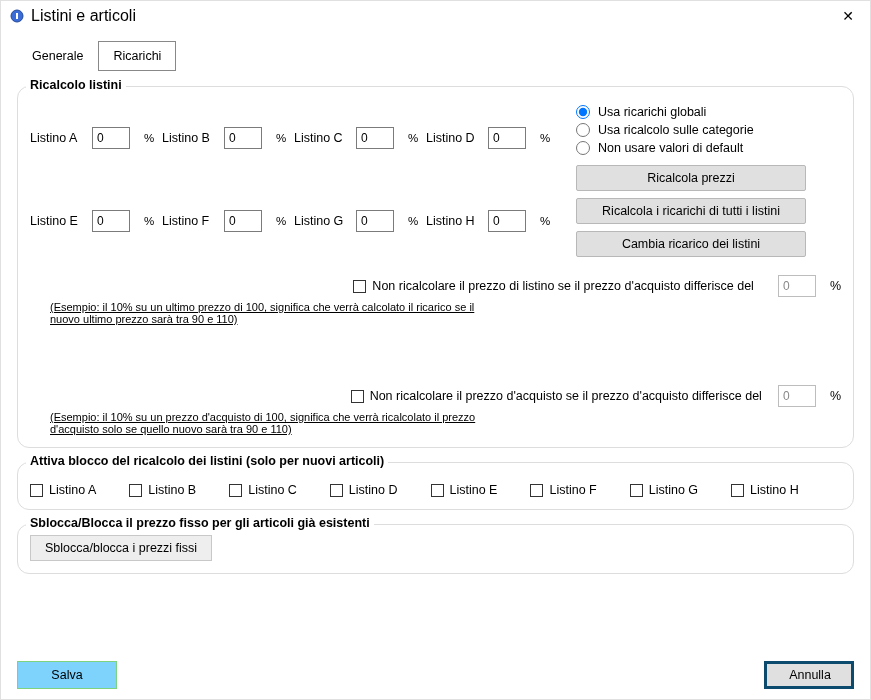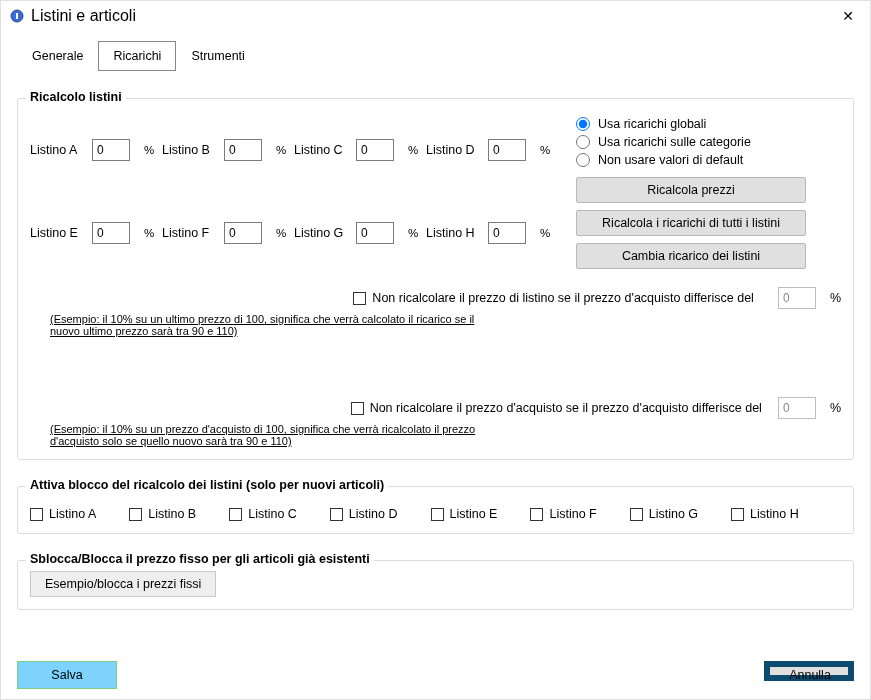--- a/index.html
+++ b/index.html
@@ -13,21 +13,21 @@
   .close-x { font-size:14px; width:24px; text-align:center; cursor:default; line-height:1; }
 
   .content { padding:10px 16px 0 16px; }
   .tabs { display:flex; border-bottom:1px solid transparent; }
   .tab { padding:7px 14px; border:1px solid transparent; font-size:12.5px; position:relative; }
   .tab.active { border:1px solid #888; }
   .tab + .tab::before { content:""; position:absolute; left:0; top:4px; bottom:4px; width:1px; background:#bbb; }
   .tab.active::before { display:none; }
   .tab.active + .tab::before { display:none; }
 
-  .groupbox { border:1px solid #ddd; border-radius:3px; margin-top:26px; padding:14px 12px 12px; position:relative; }
+  .groupbox { border:1px solid #ddd; border-radius:12px; margin-top:14px; padding:14px 12px 12px; position:relative; }
   .groupbox > .legend { position:absolute; top:-9px; left:8px; background:#fff; padding:0 4px; font-weight:bold; font-size:12.5px; }
 
   .ricalcolo-top { display:flex; }
   .listini-grid { display:grid; grid-template-columns: 62px 44px 26px 62px 44px 26px 62px 44px 26px 62px 44px 26px; row-gap:10px; align-items:center; }
   .listini-grid label { font-size:12.5px; }
   .pct { text-align:center; }
   .num-input { width:38px; height:22px; border:1px solid #7b7b7b; padding:2px 4px; font-size:12px; }
   .num-input[disabled] { color:#888; background:#fff; border-color:#bdbdbd; }
 
   .right-panel { margin-left:18px; flex:1; }
@@ -41,21 +41,21 @@
   .cbox { width:13px; height:13px; border:1.5px solid #333; display:inline-block; flex-shrink:0; }
   .hint { margin:4px 0 0 20px; font-size:11px; width:430px;text-decoration:underline; }
 
   .block-row { display:flex; gap:33px; margin-top:6px; }
   .block-item { display:flex; align-items:center; gap:6px; font-size:12.5px; }
 
   .light-btn { height:26px; padding:0 14px; background:#eeeeee; border:1px solid #c8c8c8; font-size:12.5px; }
 
   .bottom-bar { position:absolute; bottom:10px; left:16px; right:16px; display:flex; justify-content:space-between; }
   .save-btn { width:100px; height:28px; background:#7dd3fc; border:1px solid #7ed47e; font-size:12.5px; }
-  .cancel-btn { width:90px; height:20px; background:#e0e0e0; border:6px solid #0c4a6e; font-size:12.5px;padding-left:8px; }
+  .cancel-btn { width:90px; height:28px; background:#e0e0e0; border:3px solid #0c4a6e; font-size:12.5px;padding-left:8px; }
 </style>
 </head>
 <body>
 
 <div class="titlebar">
   <div class="titlebar-left">
     <span class="title-icon">
       <svg width="14" height="14" viewBox="0 0 14 14">
           <circle cx="7" cy="7" r="6" fill="#3a6bd6" stroke="#234a9a"></circle>
           <rect x="6" y="4" width="2" height="6" fill="#fff"></rect>
@@ -64,21 +64,20 @@
     <span class="title-text">Listini e articoli</span>
   </div>
   <span class="close-x">✕</span>
 </div>
 
 <div class="content">
 
   <div class="tabs">
     <div class="tab">Generale</div>
     <div class="tab active">Ricarichi</div>
-    <div class="tab">Strumenti</div>
   </div>
 
   <div class="groupbox">
     <span class="legend">Ricalcolo listini</span>
 
     <div class="ricalcolo-top">
       <div class="listini-grid">
         <label>Listino A</label>
         <input class="num-input" value="0" style="">
         <span class="pct">%</span>
@@ -112,21 +111,21 @@
         <span class="pct">%</span>
       </div>
 
       <div class="right-panel">
         <label class="radio-row">
           <input type="radio" name="rmode" checked="" style="">
           <span>Usa ricarichi globali</span>
         </label>
         <label class="radio-row">
           <input type="radio" name="rmode" style="">
-          <span>Usa ricarichi sulle categorie</span>
+          <span>Usa ricalcolo sulle categorie</span>
         </label>
         <label class="radio-row">
           <input type="radio" name="rmode" style="">
           <span>Non usare valori di default</span>
         </label>
 
         <button class="wide-btn">Ricalcola prezzi</button>
         <button class="wide-btn">Ricalcola i ricarichi di tutti i listini</button>
         <button class="wide-btn">Cambia ricarico dei listini</button>
       </div>
@@ -184,21 +183,21 @@
         </span>
       <span class="block-item">
           <span class="cbox"></span>
           <span>Listino H</span>
         </span>
     </div>
   </div>
 
   <div class="groupbox" style="padding-top:10px;">
     <span class="legend">Sblocca/Blocca il prezzo fisso per gli articoli già esistenti</span>
-    <button class="light-btn">Esempio/blocca i prezzi fissi</button>
+    <button class="light-btn">Sblocca/blocca i prezzi fissi</button>
   </div>
 
 </div>
 
 <div class="bottom-bar">
   <button class="save-btn">Salva</button>
   <button class="cancel-btn">Annulla</button>
 </div>
 
 </body></html>

